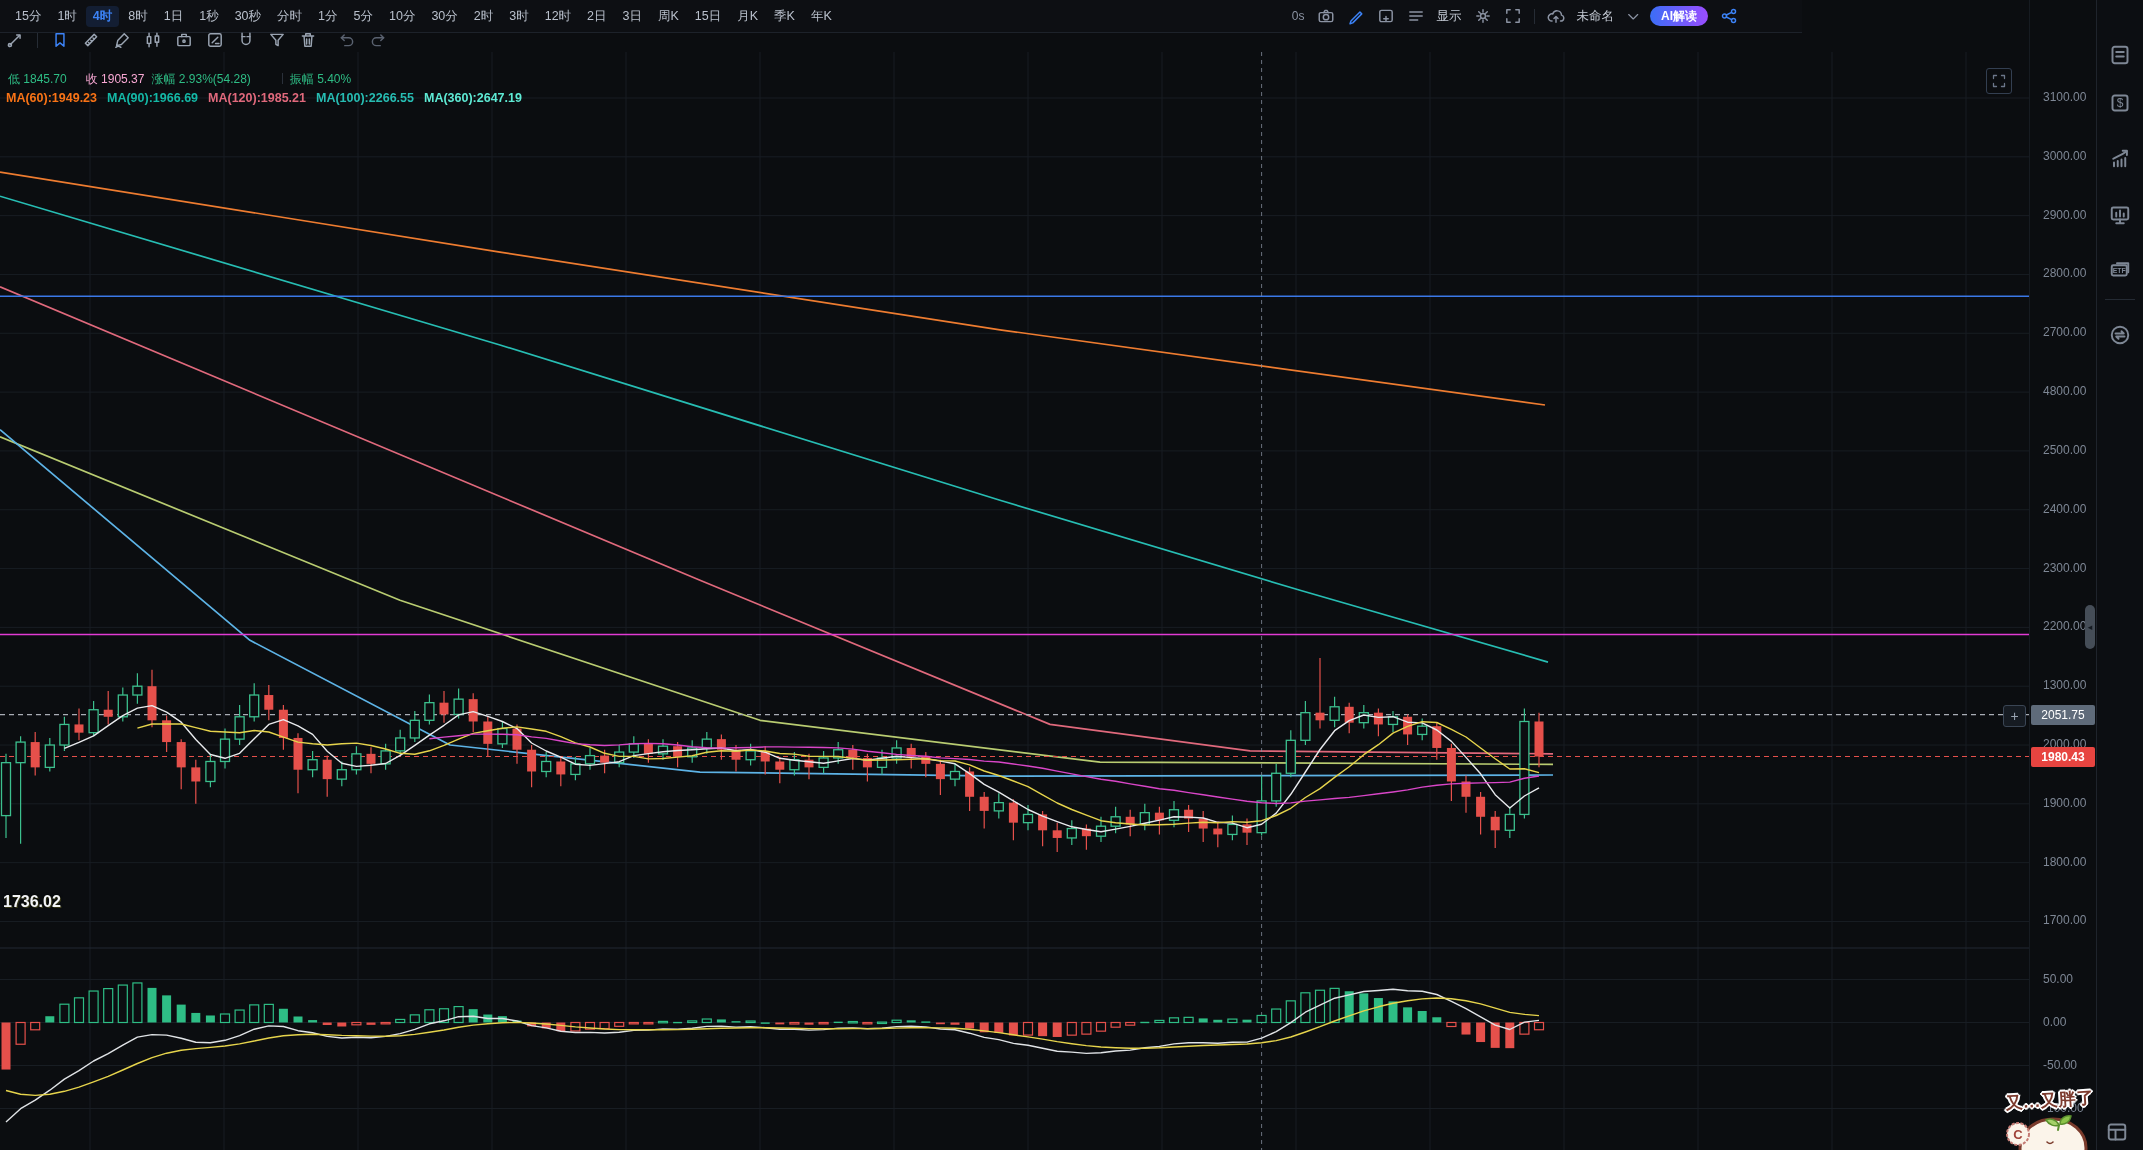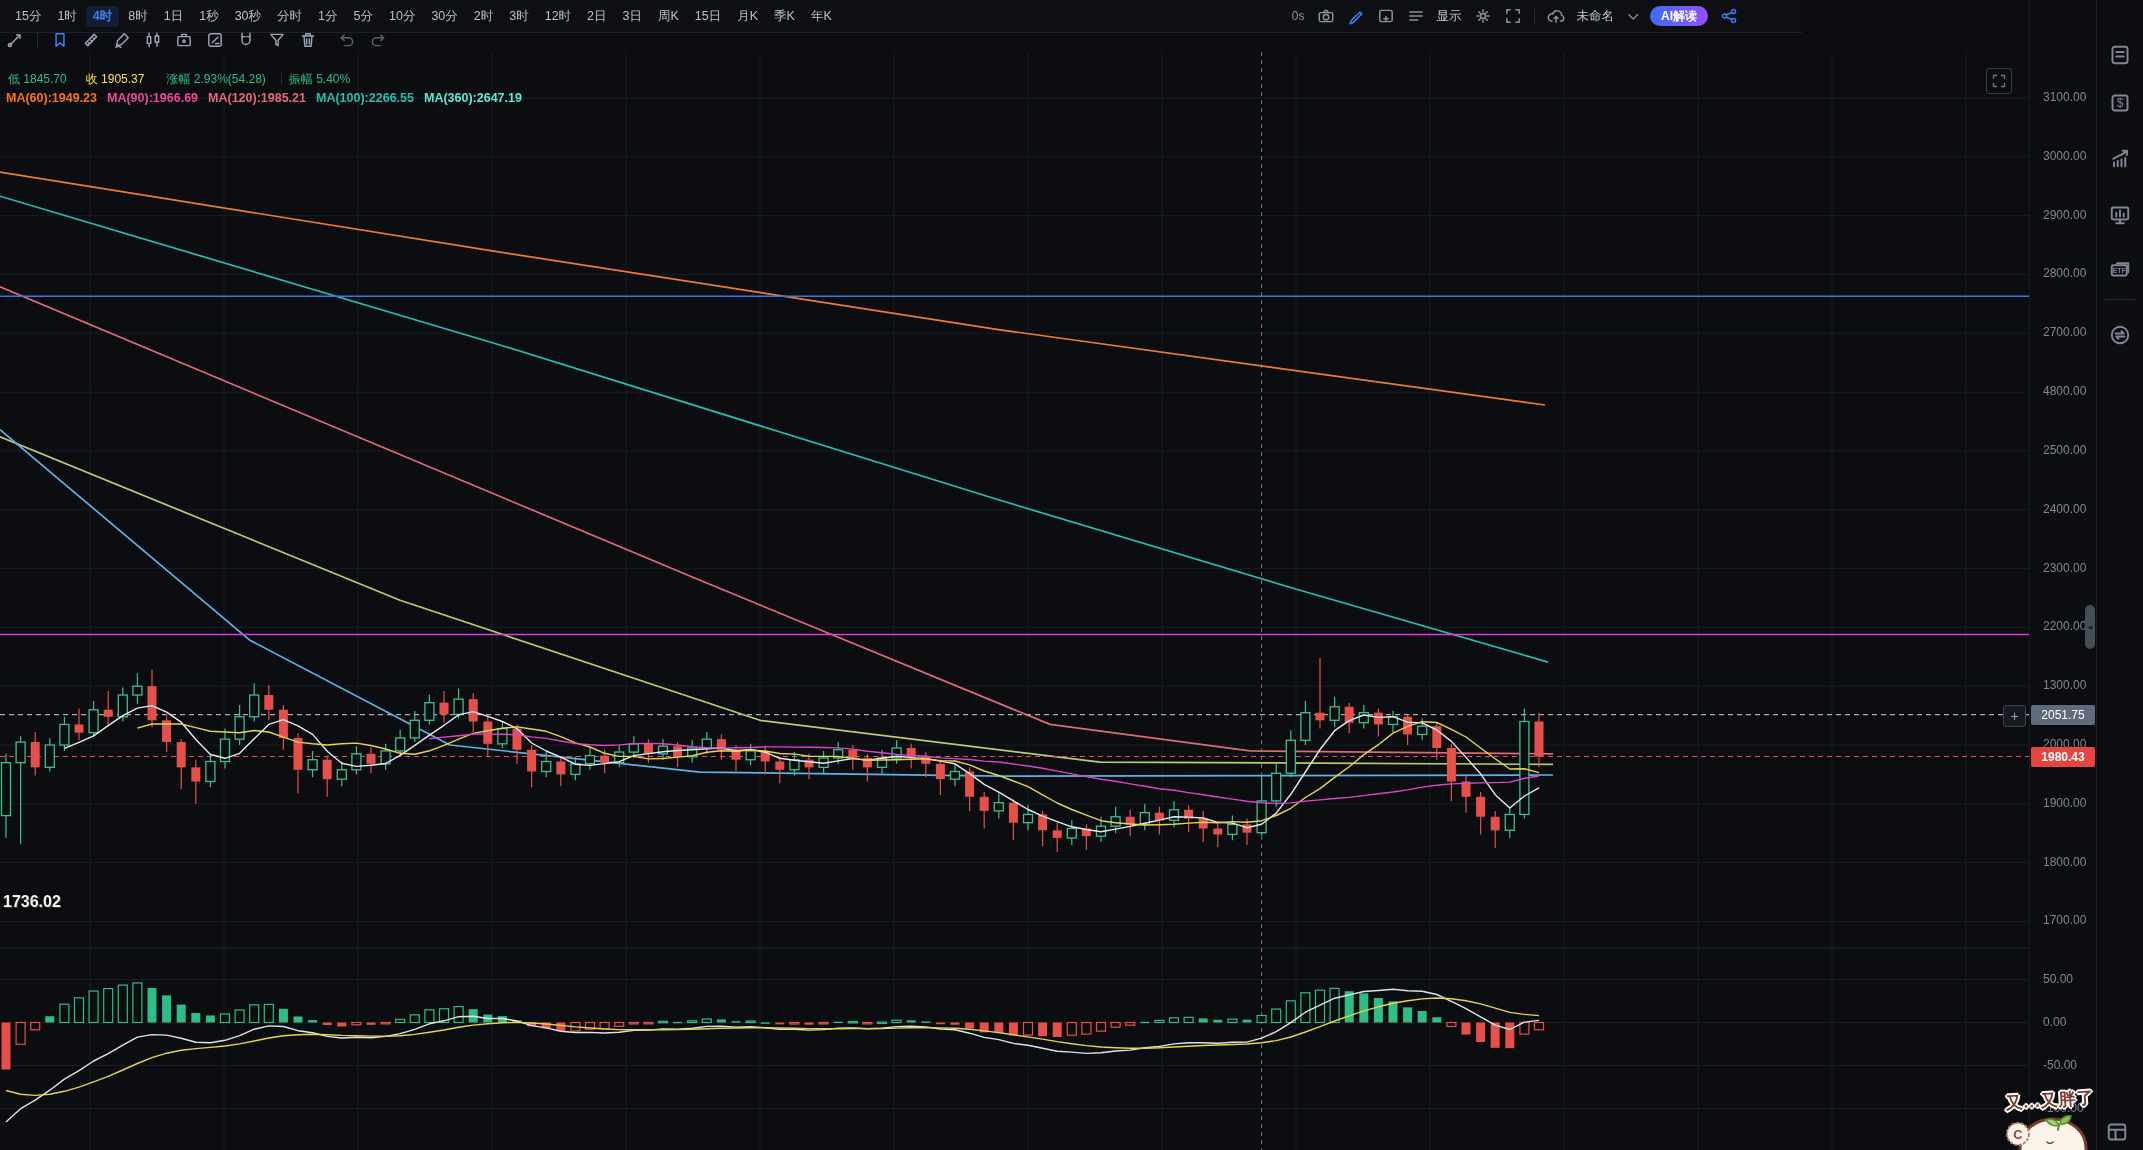--- a/index.html
+++ b/index.html
@@ -583,22 +583,22 @@
       <rect x="1476.1" y="970.5" width="9" height="19.54225546237376" fill="#e5504b"></rect>
       <rect x="1490.7" y="970.5" width="9" height="25.371146075833394" fill="#e5504b"></rect>
       <rect x="1505.3" y="970.5" width="9" height="25.668066598846508" fill="#e5504b"></rect>
       <rect x="1519.8999999999999" y="970.5" width="9" height="11.639040652341691" fill="#0b0d10" stroke="#e5504b" stroke-width="1.2"></rect>
       <rect x="1534.5" y="970.5" width="9" height="7.251089753129918" fill="#0b0d10" stroke="#e5504b" stroke-width="1.2"></rect>
       <path d="M6,1069.9 L20.6,1056.7 L35.2,1048.2 L49.8,1038.2 L64.4,1027.1 L79,1018.7 L93.6,1009.0 L108.2,1001.7 L122.8,993.1 L137.4,985.1 L152,982.6 L166.6,983.1 L181.2,986.2 L195.79999999999998,990.2 L210.4,990.7 L225,988.3 L239.6,983.6 L254.2,977.2 L268.8,973.9 L283.4,974.5 L298,978.7 L312.59999999999997,980.7 L327.2,984.4 L341.8,986.0 L356.4,985.3 L371,985.7 L385.59999999999997,984.4 L400.2,981.6 L414.8,977.3 L429.4,971.8 L444,968.8 L458.59999999999997,964.7 L473.2,964.2 L487.8,966.5 L502.4,966.5 L517,969.0 L531.6,973.6 L546.1999999999999,975.9 L560.8,979.2 L575.4,980.5 L590,980.4 L604.6,981.0 L619.1999999999999,980.2 L633.8,978.4 L648.4,978.1 L663,976.9 L677.6,977.1 L692.1999999999999,976.2 L706.8,974.4 L721.4,974.1 L736,975.1 L750.6,974.7 L765.1999999999999,975.7 L779.8,977.3 L794.4,977.3 L809,978.1 L823.6,977.6 L838.1999999999999,976.1 L852.8,975.9 L867.4,976.7 L882,976.2 L896.6,974.6 L911.1999999999999,974.3 L925.8,974.9 L940.4,977.0 L955,977.7 L969.6,981.2 L984.1999999999999,985.4 L998.8,987.6 L1013.4,991.4 L1028,993.2 L1042.6,996.2 L1057.2,999.2 L1071.8,1000.1 L1086.3999999999999,1001.4 L1101,1000.8 L1115.6,999.0 L1130.2,998.1 L1144.8,995.7 L1159.3999999999999,994.4 L1174,991.9 L1188.6,990.7 L1203.2,990.8 L1217.8,991.2 L1232.3999999999999,990.2 L1247,990.1 L1261.6,986.1 L1276.2,979.6 L1290.8,970.6 L1305.3999999999999,960.2 L1320,953.1 L1334.6,946.2 L1349.2,942.9 L1363.8,939.5 L1378.3999999999999,938.5 L1393,937.2 L1407.6,938.7 L1422.2,939.2 L1436.8,942.5 L1451.3999999999999,949.3 L1466,956.7 L1480.6,964.9 L1495.2,973.1 L1509.8,977.5 L1524.3999999999999,970.1 L1539,968.4" stroke="#e0e3e6" stroke-width="1.4" fill="none" stroke-linejoin="round"></path>
       <path d="M6,1038.5 L20.6,1042.2 L35.2,1043.4 L49.8,1042.3 L64.4,1039.3 L79,1035.2 L93.6,1029.9 L108.2,1024.3 L122.8,1018.0 L137.4,1011.5 L152,1005.7 L166.6,1001.2 L181.2,998.2 L195.79999999999998,996.6 L210.4,995.4 L225,994.0 L239.6,991.9 L254.2,989.0 L268.8,986.0 L283.4,983.7 L298,982.7 L312.59999999999997,982.3 L327.2,982.7 L341.8,983.4 L356.4,983.7 L371,984.1 L385.59999999999997,984.2 L400.2,983.7 L414.8,982.4 L429.4,980.3 L444,978.0 L458.59999999999997,975.3 L473.2,973.1 L487.8,971.8 L502.4,970.7 L517,970.4 L531.6,971.0 L546.1999999999999,972.0 L560.8,973.4 L575.4,974.9 L590,976.0 L604.6,977.0 L619.1999999999999,977.6 L633.8,977.8 L648.4,977.8 L663,977.7 L677.6,977.6 L692.1999999999999,977.3 L706.8,976.7 L721.4,976.2 L736,976.0 L750.6,975.7 L765.1999999999999,975.7 L779.8,976.0 L794.4,976.3 L809,976.6 L823.6,976.8 L838.1999999999999,976.7 L852.8,976.5 L867.4,976.6 L882,976.5 L896.6,976.1 L911.1999999999999,975.8 L925.8,975.6 L940.4,975.9 L955,976.2 L969.6,977.2 L984.1999999999999,978.9 L998.8,980.6 L1013.4,982.8 L1028,984.9 L1042.6,987.1 L1057.2,989.6 L1071.8,991.7 L1086.3999999999999,993.6 L1101,995.0 L1115.6,995.8 L1130.2,996.3 L1144.8,996.2 L1159.3999999999999,995.8 L1174,995.0 L1188.6,994.2 L1203.2,993.5 L1217.8,993.0 L1232.3999999999999,992.5 L1247,992.0 L1261.6,990.8 L1276.2,988.6 L1290.8,985.0 L1305.3999999999999,980.0 L1320,974.7 L1334.6,969.0 L1349.2,963.8 L1363.8,958.9 L1378.3999999999999,954.8 L1393,951.3 L1407.6,948.8 L1422.2,946.9 L1436.8,946.0 L1451.3999999999999,946.7 L1466,948.7 L1480.6,951.9 L1495.2,956.1 L1509.8,960.4 L1524.3999999999999,962.4 L1539,963.6" stroke="#e6d44c" stroke-width="1.4" fill="none" stroke-linejoin="round"></path>
     </svg>
 </div>
 
-<div id="legend1" class="abs"><span style="color: rgb(46, 189, 133); margin-right: 8px;">低 1845.70</span><span style="color: #fde047; margin-right: 22px; padding-left: 11px;">收 1905.37</span><span style="color: rgb(46, 189, 133); margin-right: 8px;">涨幅 2.93%(54.28)</span><span class="sep"></span><span style="color: rgb(46, 189, 133); margin-right: 8px;">振幅 5.40%</span></div>
-<div id="legend2" class="abs"><span style="color: #f97316;">MA(60):1949.23</span><span style="color: #ec4899;">MA(90):1966.69</span><span style="color: rgb(224, 105, 124);">MA(120):1985.21</span><span style="color: rgb(39, 189, 179);">MA(100):2266.55</span><span style="color: #5eead4;">MA(360):2647.19</span></div>
+<div id="legend1" class="abs"><span style="color: rgb(46, 189, 133); margin-right: 8px;">低 1845.70</span><span style="color: #f9a8d4; margin-right: 7px; padding-left: 11px;">收 1905.37</span><span style="color: rgb(46, 189, 133); margin-right: 24px;">涨幅 2.93%(54.28)</span><span class="sep"></span><span style="color: rgb(46, 189, 133); margin-right: 8px;">振幅 5.40%</span></div>
+<div id="legend2" class="abs"><span style="color: #f97316;">MA(60):1949.23</span><span style="color: #14b8a6;">MA(90):1966.69</span><span style="color: rgb(224, 105, 124);">MA(120):1985.21</span><span style="color: rgb(39, 189, 179);">MA(100):2266.55</span><span style="color: #5eead4;">MA(360):2647.19</span></div>
 <div id="maximize-btn" class="abs">
     <svg viewBox="0 0 16 16" width="100%" height="100%" fill="none" stroke="currentColor" stroke-width="1.3" stroke-linecap="round" stroke-linejoin="round">
       <path d="M2.5 5.5v-3h3M13.5 5.5v-3h-3M2.5 10.5v3h3M13.5 10.5v3h-3"></path>
     </svg>
   </div>
 <div id="level-label" class="abs" style="top: 893.293px;">1736.02</div>
 
 <div id="axis-col" class="abs">
   <div class="tag" id="tag-crosshair" style="top: 704.581px; background: rgb(95, 107, 122);">2051.75</div>
   <div class="tag" id="tag-last" style="font-weight: bold; top: 746.531px; background: rgb(231, 68, 64);">1980.43</div>

